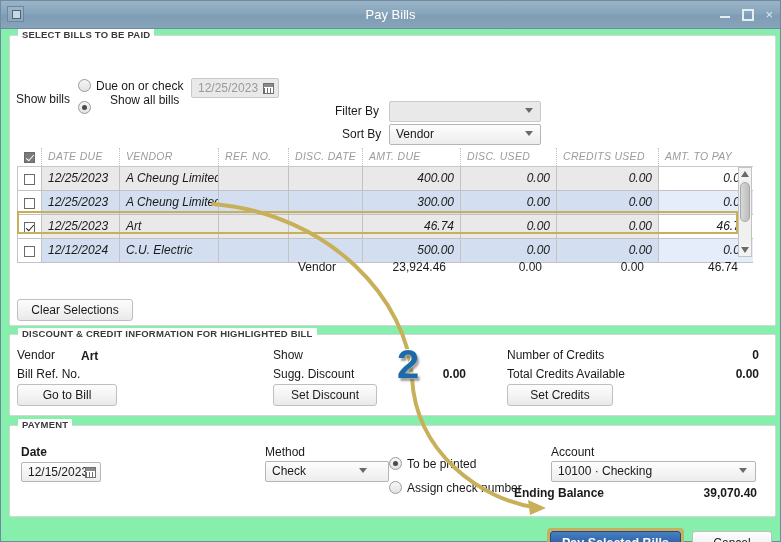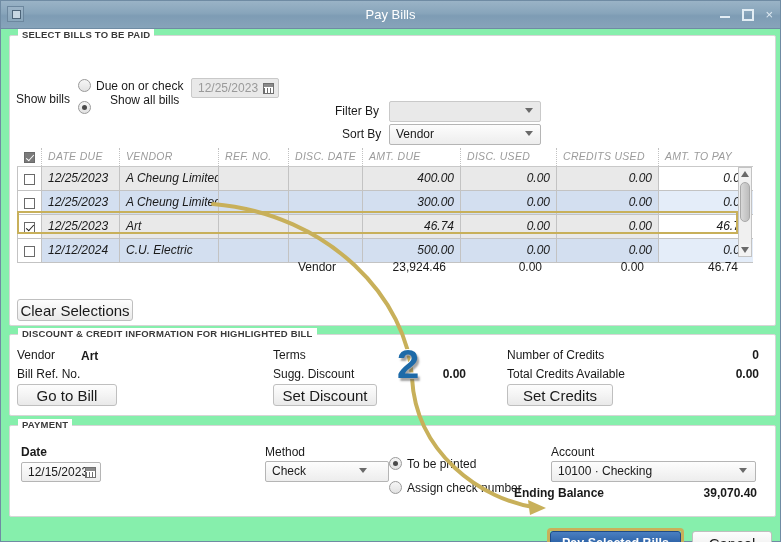--- a/index.html
+++ b/index.html
@@ -122,21 +122,21 @@
     border-top: 5px solid #6a6a6a;
   }
 
   
   .btn {
     position: absolute;
     box-sizing: border-box;
     border: 1px solid #bfbfbf;
     border-radius: 3px;
     background: linear-gradient(to bottom,#fdfdfd 0%,#f4f4f4 50%,#e9e9e9 100%);
-    font-size: 15px;
+    font-size: 12px;
     color: #1a1a1a;
     text-align: center;
     display: flex; align-items: center; justify-content: center;
   }
   .btn.primary {
     background: linear-gradient(to bottom,#4a7fc1 0%,#2d63a8 50%,#25589c 100%);
     color: #ffffff;
     border: 1px solid #1f4a85;
     font-weight: bold;
     font-size: 12.5px;
@@ -397,21 +397,21 @@
     </div>
 
     <div class="lbl" style="left:16px; top:319px;">Vendor</div>
     <div class="lbl b" style="left:80px; top:320px;">Art</div>
     <div class="lbl" style="left:16px; top:338px;">Bill Ref. No.</div>
     <div class="lbl" style="left:110px; top:338px;"></div>
     <div class="btn" style="left:16px; top:355px; width:100px; height:22px;">
       <span>Go to Bill</span>
     </div>
 
-    <div class="lbl" style="left:272px; top:319px;">Terms</div>
+    <div class="lbl" style="left:272px; top:319px;">Show</div>
     <div class="lbl" style="left:350px; top:319px;"></div>
     <div class="lbl" style="left:272px; top:338px;text-align:right;">Sugg. Discount</div>
     <div class="lbl b r" style="left:395px; top:338px; width:70px;">0.00</div>
     <div class="btn" style="left:272px; top:355px; width:104px; height:22px;">
       <span>Set Discount</span>
     </div>
 
     <div class="lbl" style="left:506px; top:319px;">Number of Credits</div>
     <div class="lbl b r" style="left:700px; top:319px; width:58px;">0</div>
     <div class="lbl" style="left:506px; top:338px;">Total Credits Available</div>

